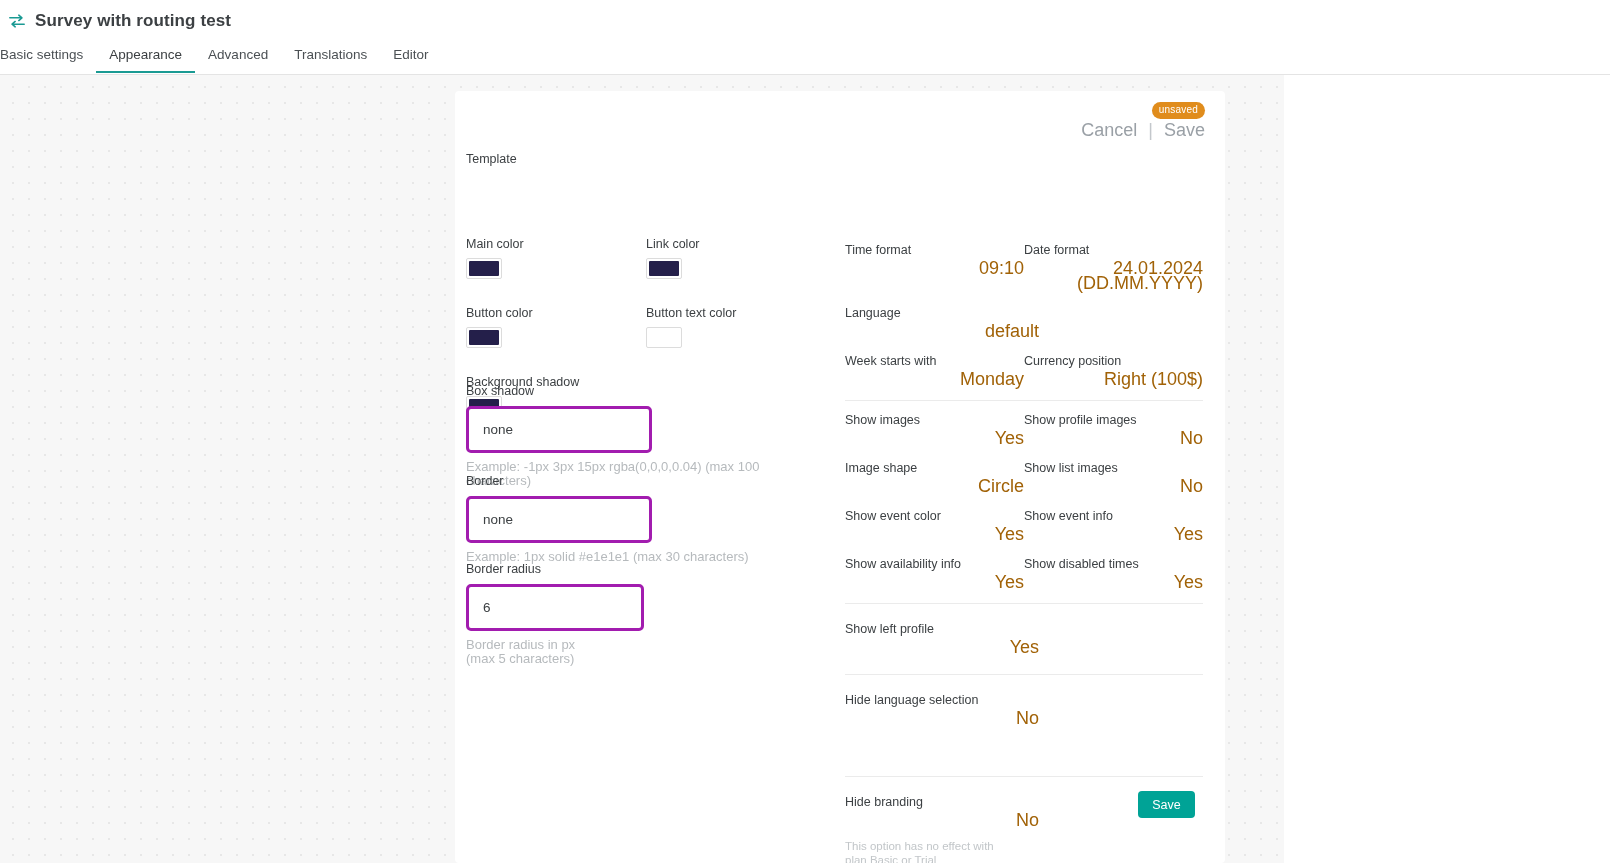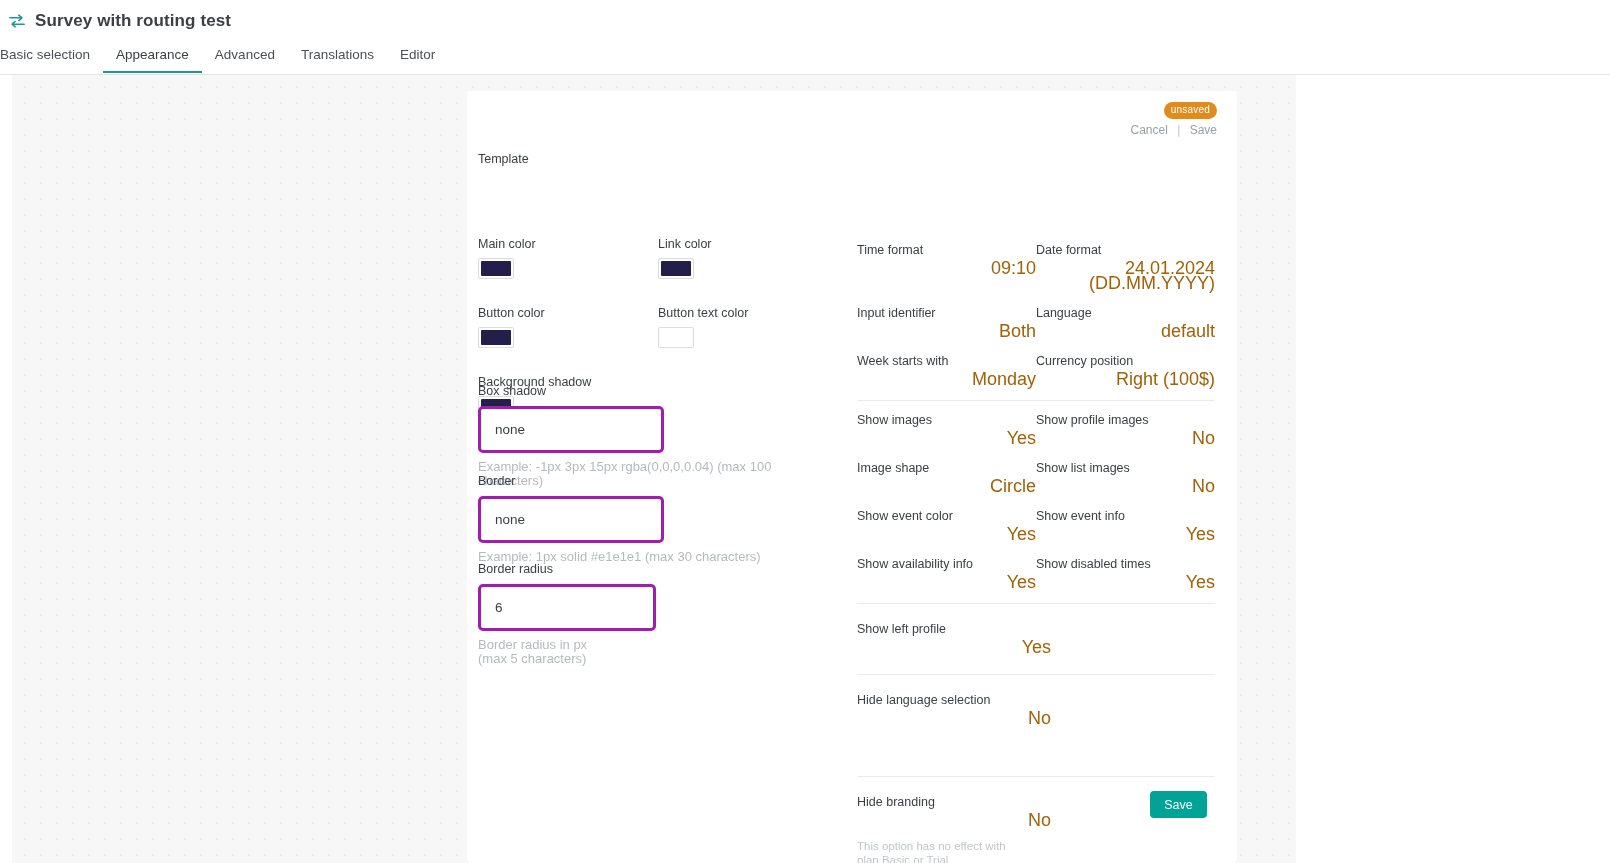--- a/index.html
+++ b/index.html
@@ -60,21 +60,21 @@
     position: absolute;
     left: 0; right: 0; bottom: 0;
     height: 2px;
     background: #1a9a93;
   }
   .tab:first-child.active::after { left: 0; }
 
   
   .page {
     position: absolute;
-    left: 12px; top: 75px;
+    left: 0; top: 75px;
     width: 1284px; height: 788px;
     background-color: #f7f7f7;
     background-image: radial-gradient(#e7e7e7 1.1px, transparent 1.2px);
     background-size: 16px 16px;
     background-position: 5px 4px;
   }
 
   
   .card {
     position: absolute;
@@ -95,21 +95,21 @@
     background: #e08c1c;
     color: #ffffff;
     font-size: 10px;
     line-height: 12px;
     padding: 2px 7px 3px 7px;
     border-radius: 9px;
     letter-spacing: .2px;
   }
   .actions {
     margin-top: 4px;
-    font-size: 12px;
+    font-size: 18px;
     color: #9aa0a6;
     line-height: 15px;
     white-space: nowrap;
   }
   .actions .lnk { cursor: pointer; }
   .actions .sep { padding: 0 6px; color: #c3c7cb; }
 
   
   .field-label {
     font-size: 12.5px;
@@ -229,21 +229,21 @@
 
 <div class="topbar">
   <div class="title-row">
     <svg class="swap-icon" viewBox="0 0 20 20">
       <path d="M2 6.5 H15 M12 3.5 L15.5 6.5 L12 9.5" fill="none" stroke="#1a9a93" stroke-width="1.7" stroke-linecap="round" stroke-linejoin="round"></path>
       <path d="M18 13.5 H5 M8 10.5 L4.5 13.5 L8 16.5" fill="none" stroke="#1a9a93" stroke-width="1.7" stroke-linecap="round" stroke-linejoin="round"></path>
     </svg>
     <div class="page-title">Survey with routing test</div>
   </div>
   <div class="tabs">
-    <div class="tab">Basic selection</div>
+    <div class="tab">Basic settings</div>
     <div class="tab active">Appearance</div>
     <div class="tab">Advanced</div>
     <div class="tab">Translations</div>
     <div class="tab">Editor</div>
   </div>
 </div>
 
 <div class="page">
 
   <div class="card">
@@ -333,24 +333,20 @@
             <div class="rc-value">09:10</div>
           </div>
           <div class="rc-item">
             <div class="rc-label">Date format</div>
             <div class="rc-value">24.01.2024 (DD.MM.YYYY)</div>
           </div>
         </div>
         <div class="rc-spacer"></div>
         <div class="rc-pairrow">
           <div class="rc-item">
-            <div class="rc-label">Input identifier</div>
-            <div class="rc-value">Both</div>
-          </div>
-          <div class="rc-item">
             <div class="rc-label">Language</div>
             <div class="rc-value">default</div>
           </div>
         </div>
         <div class="rc-spacer"></div>
         <div class="rc-pairrow">
           <div class="rc-item">
             <div class="rc-label">Week starts with</div>
             <div class="rc-value">Monday</div>
           </div>

